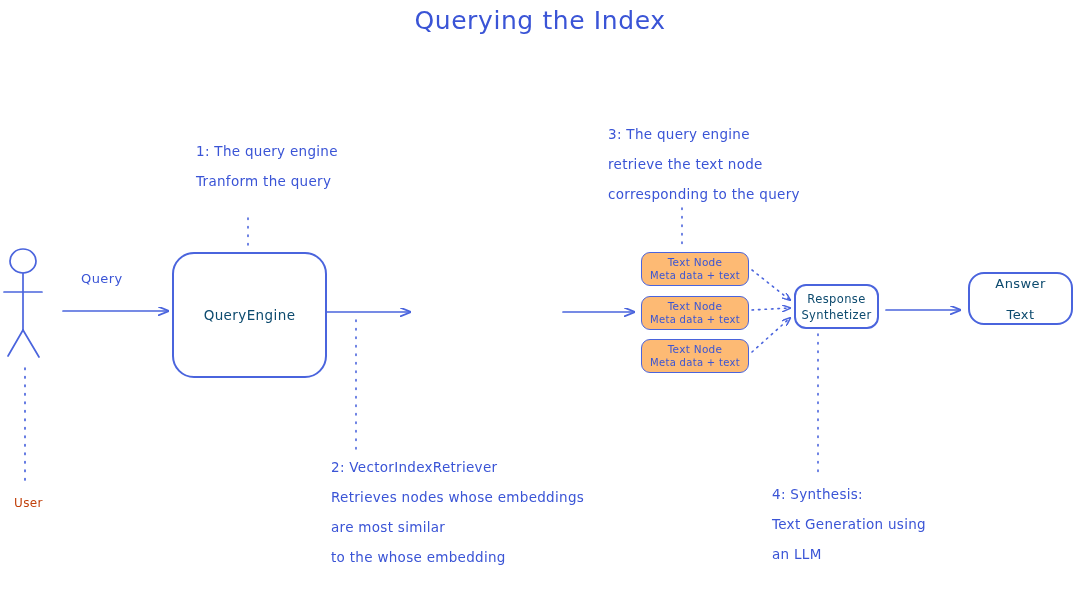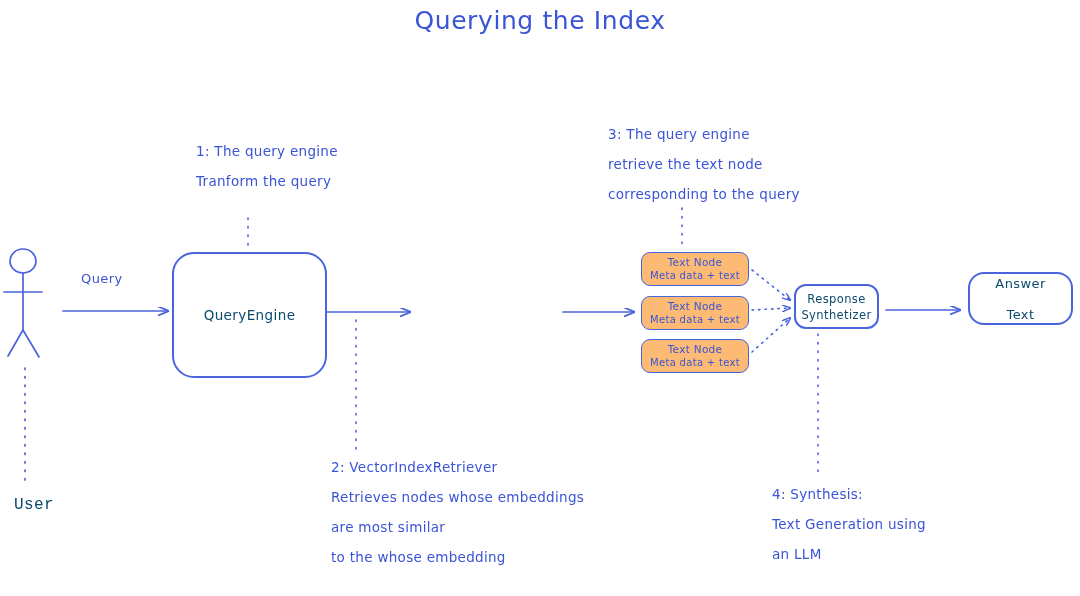--- a/index.html
+++ b/index.html
@@ -81,24 +81,23 @@
     letter-spacing: 0.4px;
   }
   .edge-label {
     position: absolute;
     font-size: 13px;
     color: #3a54d6;
     letter-spacing: 0.4px;
   }
   .user-label {
     position: absolute;
-    font-size: 16px;
-    color: #0c4a6e;
-    letter-spacing: 0.4px;
-    font-family: Liberation Mono, monospace;
+    font-size: 12px;
+    color: #c2410c;
+    letter-spacing: 0.4px;
   }
   svg.overlay {
     position: absolute;
     left: 0;
     top: 0;
     width: 1080px;
     height: 596px;
     pointer-events: none;
   }
 </style>

